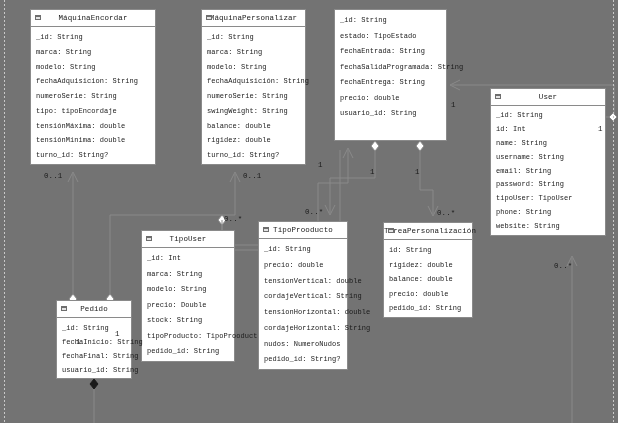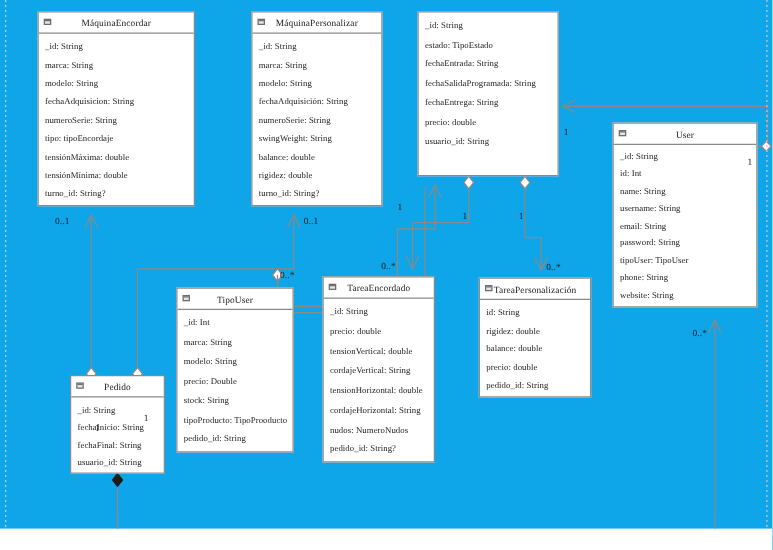--- a/index.html
+++ b/index.html
@@ -4,22 +4,22 @@
 <style>
   html, body {
     margin: 0;
     padding: 0;
     background: #ffffff;
   }
   #canvas {
     position: relative;
     width: 618px;
     height: 423px;
-    background: #0ea5e9;
-    font-family: Liberation Serif, serif;
+    background: #737373;
+    font-family: Liberation Mono, monospace;
     overflow: hidden;
   }
   #edges {
     position: absolute;
     left: 0;
     top: 0;
     width: 618px;
     height: 440px;
     pointer-events: none;
   }
@@ -181,21 +181,21 @@
         <div class="uml-attrs">
           <div class="uml-attr" style="height: 15.5714px; line-height: 15.5714px;">_id: String</div>
           <div class="uml-attr" style="height: 15.5714px; line-height: 15.5714px;">estado: TipoEstado</div>
           <div class="uml-attr" style="height: 15.5714px; line-height: 15.5714px;">fechaEntrada: String</div>
           <div class="uml-attr" style="height: 15.5714px; line-height: 15.5714px;">fechaSalidaProgramada: String</div>
           <div class="uml-attr" style="height: 15.5714px; line-height: 15.5714px;">fechaEntrega: String</div>
           <div class="uml-attr" style="height: 15.5714px; line-height: 15.5714px;">precio: double</div>
           <div class="uml-attr" style="height: 15.5714px; line-height: 15.5714px;">usuario_id: String</div>
         </div>
       </div>
-      <div class="uml-class" style="left: 490px; top: 98px; width: 116px; height: 148px;">
+      <div class="uml-class" style="left: 490px; top: 88px; width: 116px; height: 148px;">
         <div class="uml-header"><span class="hdr-icon"></span><span>User</span></div>
         <div class="uml-attrs">
           <div class="uml-attr" style="height: 13.8889px; line-height: 13.8889px;">_id: String</div>
           <div class="uml-attr" style="height: 13.8889px; line-height: 13.8889px;">id: Int</div>
           <div class="uml-attr" style="height: 13.8889px; line-height: 13.8889px;">name: String</div>
           <div class="uml-attr" style="height: 13.8889px; line-height: 13.8889px;">username: String</div>
           <div class="uml-attr" style="height: 13.8889px; line-height: 13.8889px;">email: String</div>
           <div class="uml-attr" style="height: 13.8889px; line-height: 13.8889px;">password: String</div>
           <div class="uml-attr" style="height: 13.8889px; line-height: 13.8889px;">tipoUser: TipoUser</div>
           <div class="uml-attr" style="height: 13.8889px; line-height: 13.8889px;">phone: String</div>
@@ -208,21 +208,21 @@
           <div class="uml-attr" style="height: 15.5714px; line-height: 15.5714px;">_id: Int</div>
           <div class="uml-attr" style="height: 15.5714px; line-height: 15.5714px;">marca: String</div>
           <div class="uml-attr" style="height: 15.5714px; line-height: 15.5714px;">modelo: String</div>
           <div class="uml-attr" style="height: 15.5714px; line-height: 15.5714px;">precio: Double</div>
           <div class="uml-attr" style="height: 15.5714px; line-height: 15.5714px;">stock: String</div>
           <div class="uml-attr" style="height: 15.5714px; line-height: 15.5714px;">tipoProducto: TipoProoducto</div>
           <div class="uml-attr" style="height: 15.5714px; line-height: 15.5714px;">pedido_id: String</div>
         </div>
       </div>
       <div class="uml-class" style="left: 258px; top: 221px; width: 90px; height: 149px;">
-        <div class="uml-header"><span class="hdr-icon"></span><span>TareaEncordado</span></div>
+        <div class="uml-header"><span class="hdr-icon"></span><span>TipoProoducto</span></div>
         <div class="uml-attrs">
           <div class="uml-attr" style="height: 15.75px; line-height: 15.75px;">_id: String</div>
           <div class="uml-attr" style="height: 15.75px; line-height: 15.75px;">precio: double</div>
           <div class="uml-attr" style="height: 15.75px; line-height: 15.75px;">tensionVertical: double</div>
           <div class="uml-attr" style="height: 15.75px; line-height: 15.75px;">cordajeVertical: String</div>
           <div class="uml-attr" style="height: 15.75px; line-height: 15.75px;">tensionHorizontal: double</div>
           <div class="uml-attr" style="height: 15.75px; line-height: 15.75px;">cordajeHorizontal: String</div>
           <div class="uml-attr" style="height: 15.75px; line-height: 15.75px;">nudos: NumeroNudos</div>
           <div class="uml-attr" style="height: 15.75px; line-height: 15.75px;">pedido_id: String?</div>
         </div>

